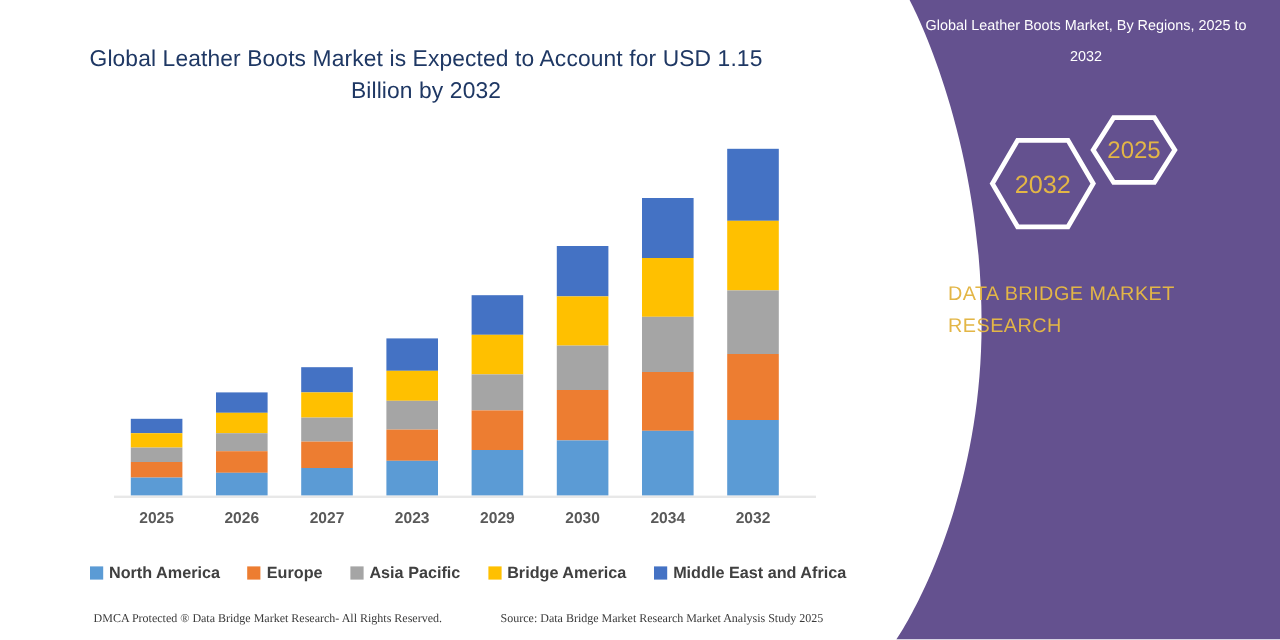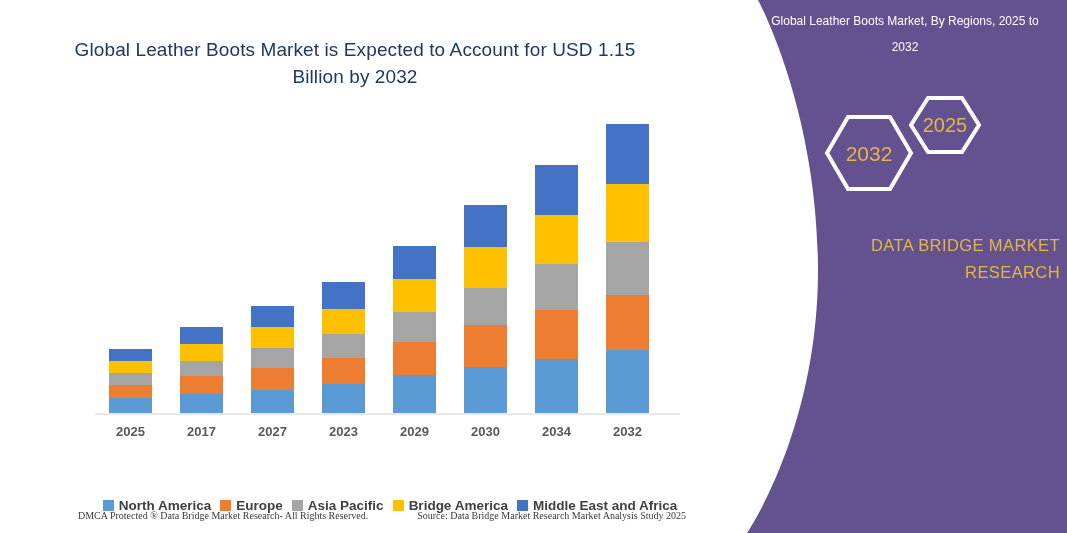--- a/index.html
+++ b/index.html
@@ -37,21 +37,21 @@
     position:absolute;left:95px;top:421px;width:590px;height:22px;
     display:flex;
   }
   .x-label{
     width:71px;text-align:center;font-size:13px;font-weight:bold;color:#595959;
     line-height:22px;
   }
 
   .legend{
     position:absolute;left:95px;top:470px;width:590px;
-    display:flex;justify-content:center;align-items:center;gap:9px;margin-top:28px;
+    display:flex;justify-content:center;align-items:center;gap:23px;
   }
   .legend-item{display:flex;align-items:center;gap:5px;}
   .legend-swatch{width:11px;height:11px;display:inline-block;}
   .legend-text{font-size:13.5px;font-weight:bold;color:#404040;white-space:nowrap;}
 
   .footer{
     position:absolute;left:78px;top:506px;width:610px;height:18px;
     display:flex;justify-content:space-between;align-items:center;
   }
   .footer-text{
@@ -65,21 +65,21 @@
   .purple-panel{position:absolute;left:690px;top:0;width:377px;height:533px;}
   .purple-svg{position:absolute;left:0;top:0;}
 
   .panel-title{
     position:absolute;left:760px;top:8px;width:290px;
     text-align:center;color:#ffffff;font-size:12px;line-height:26px;
   }
 
   .hex-wrap{position:absolute;left:815px;top:95px;width:180px;height:110px;}
   .brand{
-    position:absolute;left:790px;top:232px;width:270px;text-align:right;
+    position:absolute;left:790px;top:232px;width:270px;text-align:left;
     color:#E3B646;font-size:16.5px;line-height:27px;letter-spacing:.4px;
   }
 
   .logo{position:absolute;left:872px;top:465px;width:185px;height:45px;}
   .logo-text-main{
     position:absolute;left:50px;top:4px;color:#E3B646;font-size:15px;
     letter-spacing:1.6px;font-family:"Liberation Serif", serif;
   }
   .logo-text-sub{
     position:absolute;left:51px;top:24px;color:#E3B646;font-size:8px;
@@ -169,21 +169,21 @@
               <div class="seg" style="background: rgb(91, 155, 213); height: 62.6897px;"></div>
             </div>
           </div>
         </div>
     </div>
 
     <div class="axis-line"></div>
 
     <div class="x-labels" id="x-labels">
         <div class="x-label">2025</div>
-        <div class="x-label">2017</div>
+        <div class="x-label">2026</div>
         <div class="x-label">2027</div>
         <div class="x-label">2023</div>
         <div class="x-label">2029</div>
         <div class="x-label">2030</div>
         <div class="x-label">2034</div>
         <div class="x-label">2032</div>
       </div>
 
     <div class="legend" id="legend">
         <div class="legend-item">

